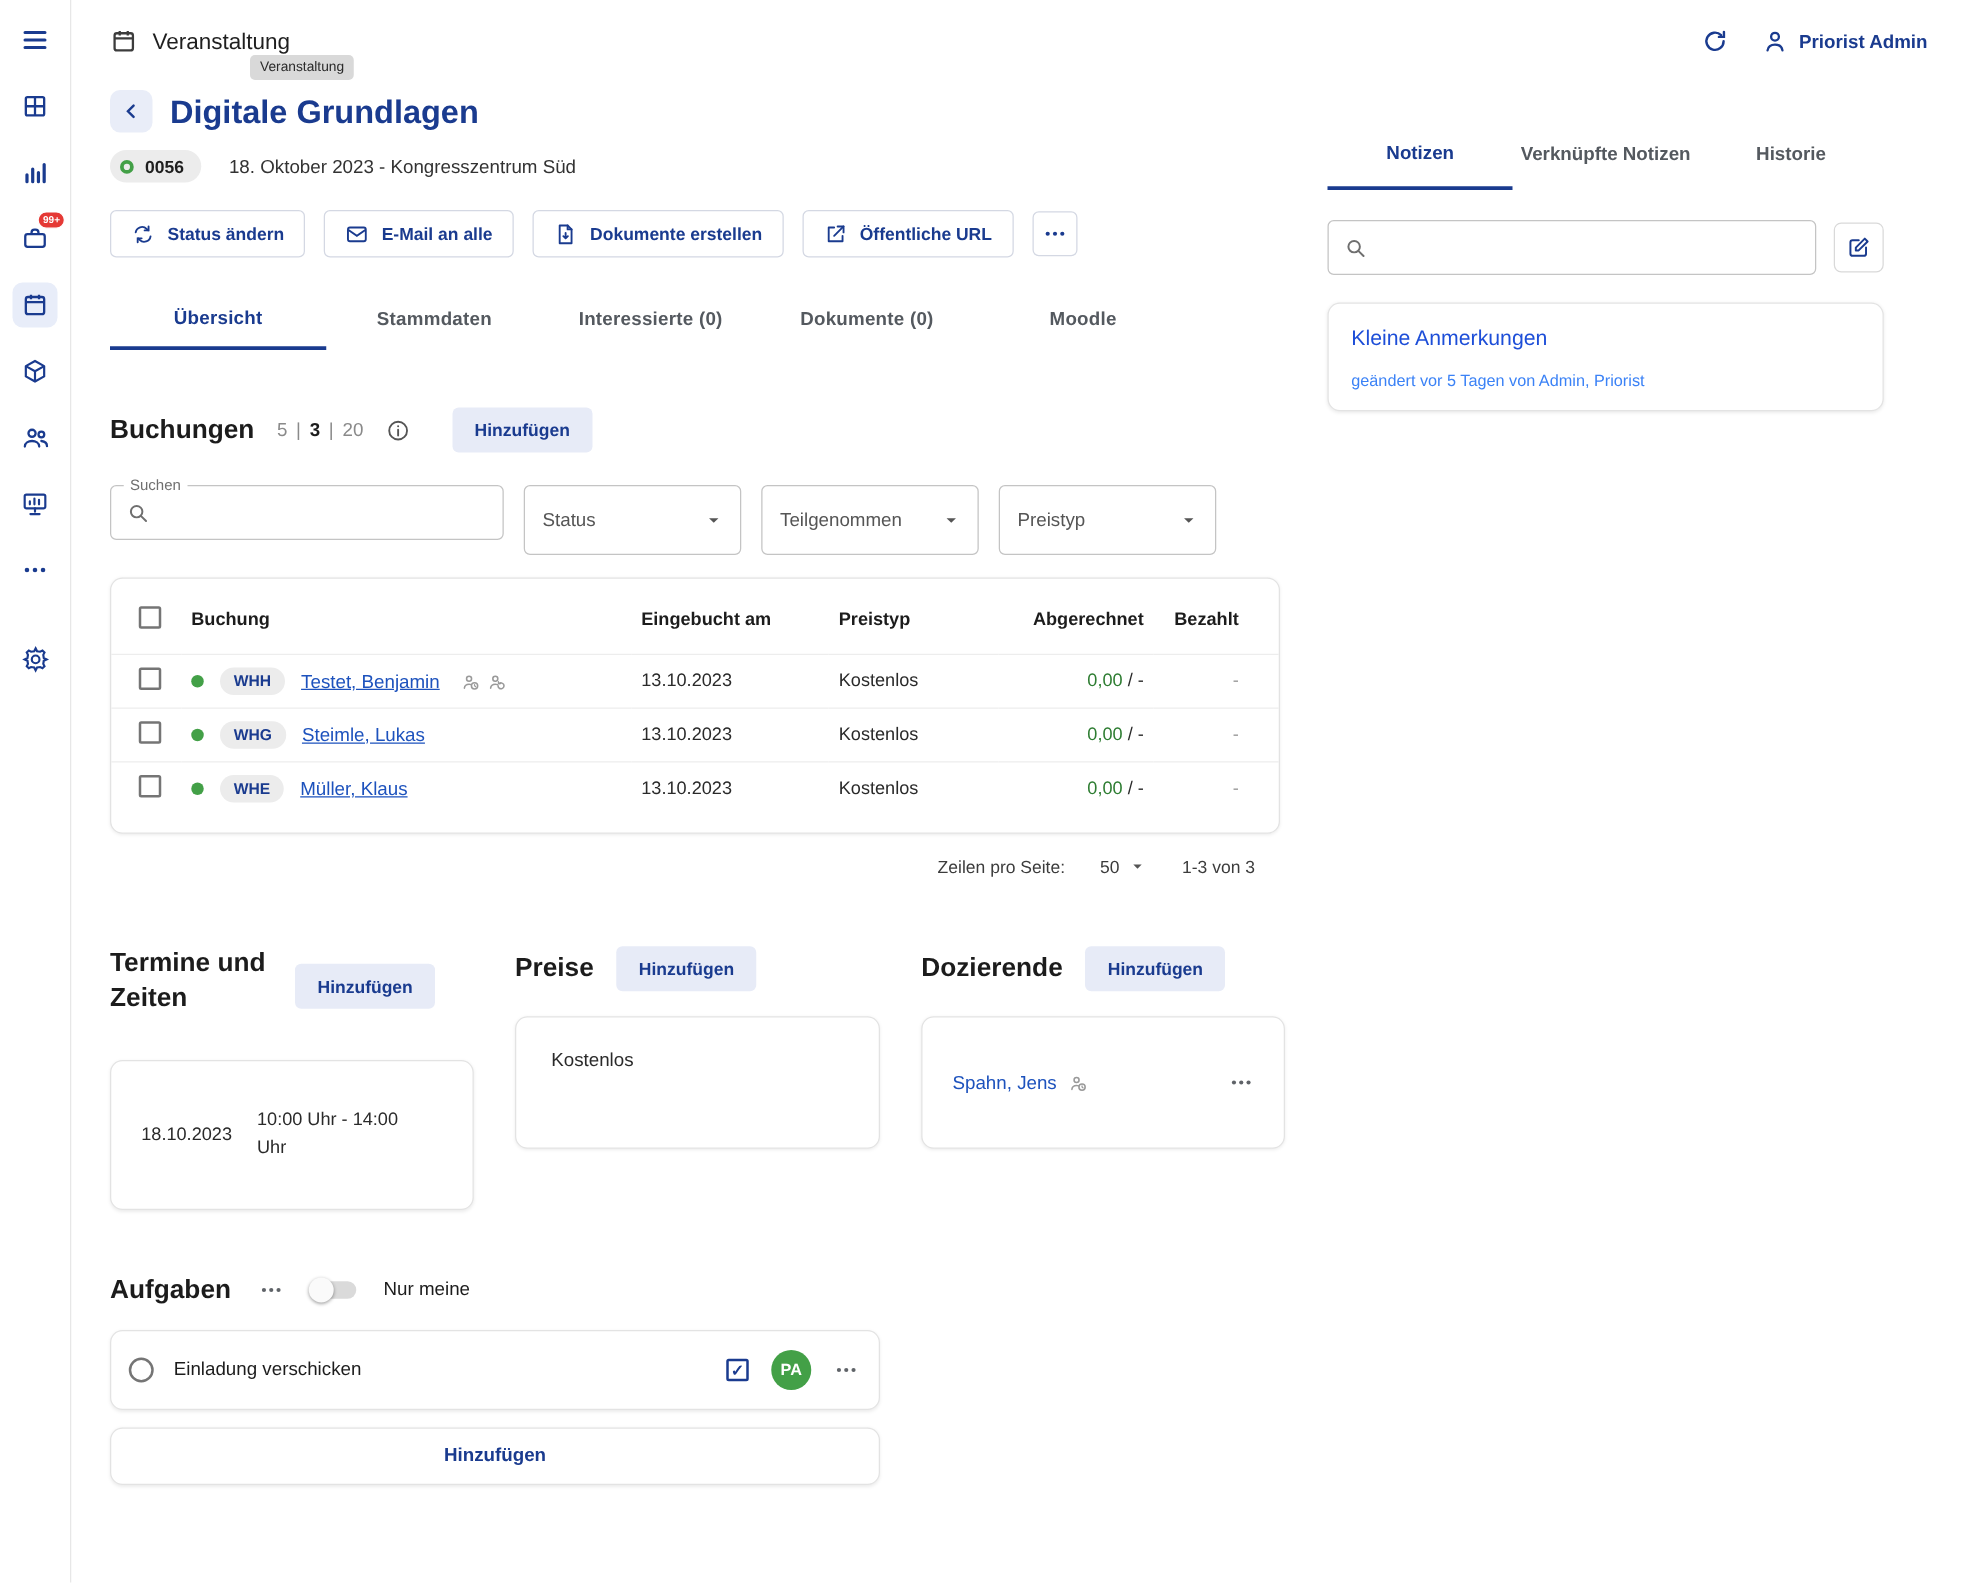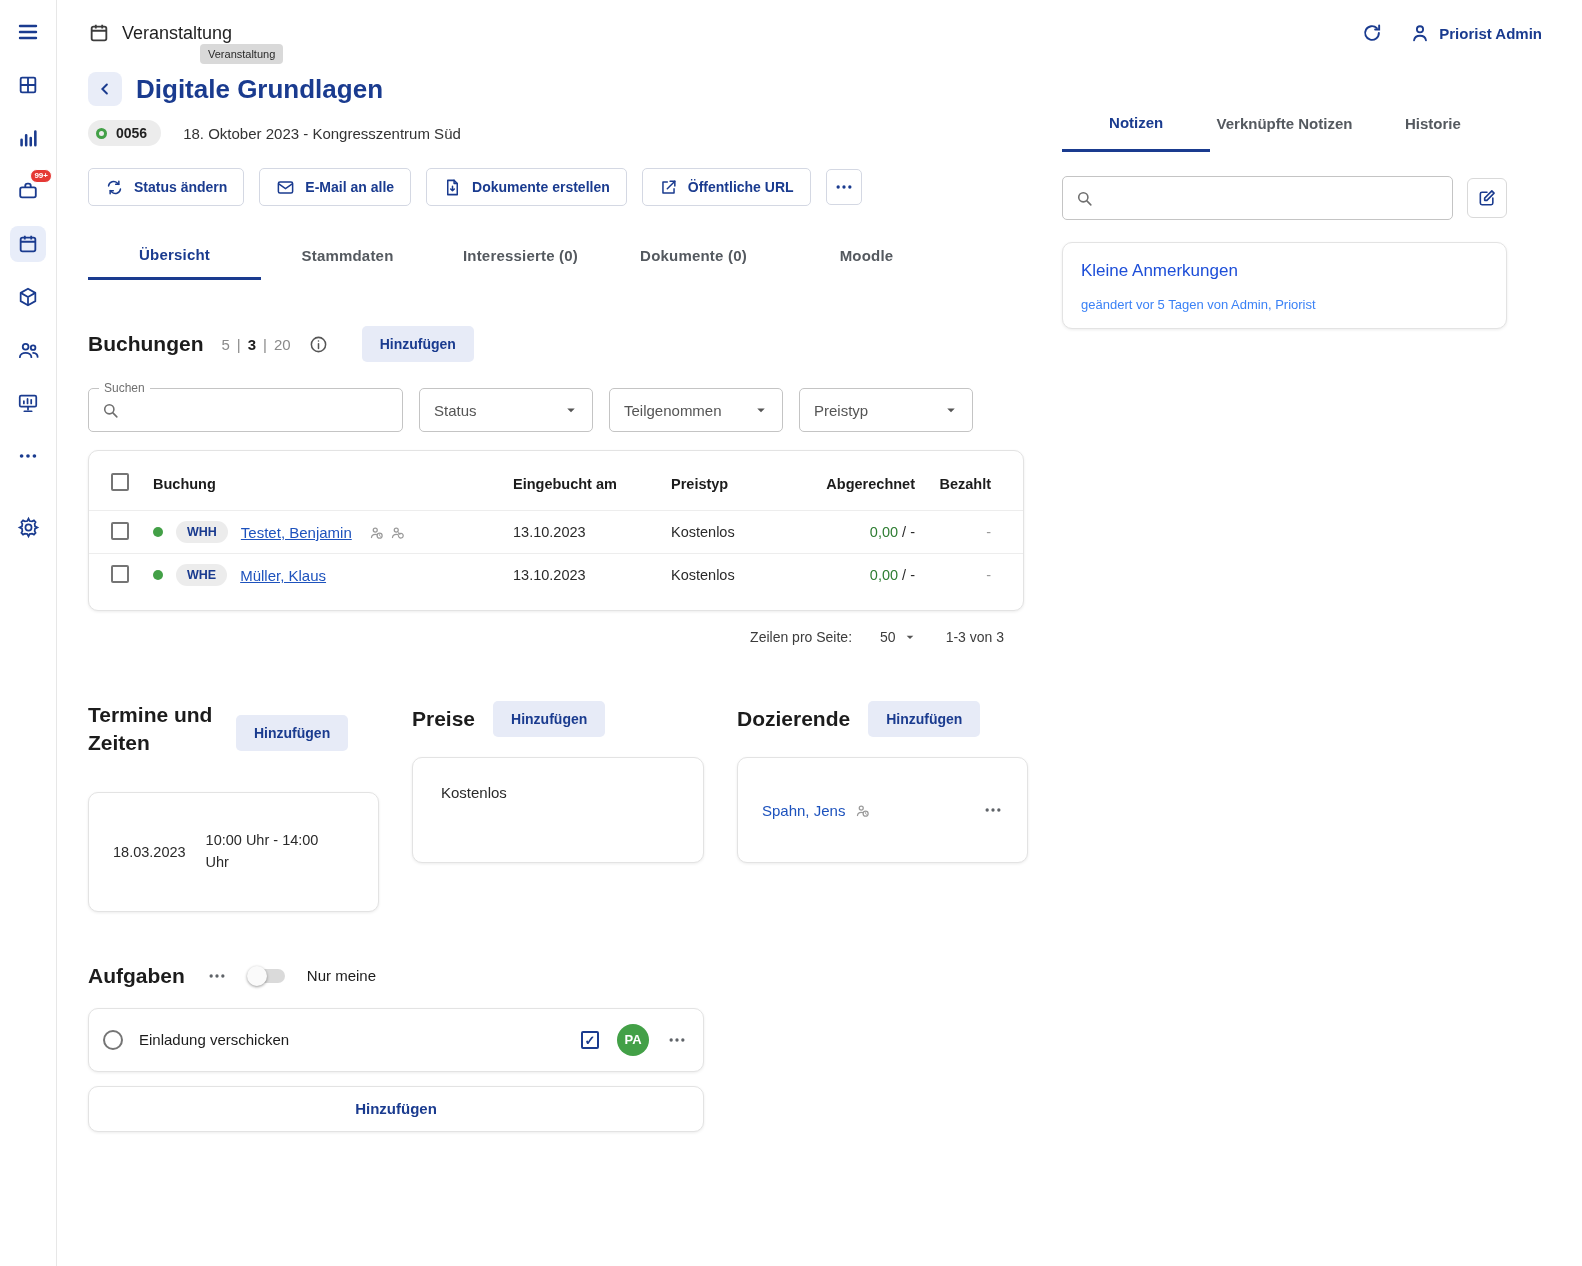--- a/index.html
+++ b/index.html
@@ -60,21 +60,21 @@
   .counts { font-size:15px; color:#8a8a8a; display:flex; gap:7px; align-items:center; }
   .counts .mid { color:#1c1c1c; font-weight:bold; }
   .btn-tonal { background:var(--ltblue); color:var(--navy); font-weight:bold; font-size:14px; border:none; border-radius:5px;
                height:36px; padding:0 18px; cursor:pointer; }
 
   .filters { display:flex; gap:16px; margin-top:26px; }
   .search-field { position:relative; width:315px; height:44px; border:1px solid #c4c4c4; border-radius:5px;
                   display:flex; align-items:center; padding:0 12px; gap:8px; color:#6f6f6f;text-decoration:underline; }
   .search-field .float { position:absolute; top:-8px; left:10px; background:#fff; padding:0 5px; font-size:12px; color:#6f6f6f; }
   .search-field input { border:none; outline:none; flex:1; font-size:15px; font-family:inherit; }
-  .filter { width:174px; height:44px; border:1px solid #c4c4c4; border-radius:5px; display:flex; align-items:center;
+  .filter { width:174px; height:56px; border:1px solid #c4c4c4; border-radius:5px; display:flex; align-items:center;
             justify-content:space-between; padding:0 12px 0 14px; color:#555; font-size:15px; cursor:pointer; background:#fff; }
 
   .card { background:#fff; border:1px solid #e3e3e3; border-radius:10px; box-shadow:0 1px 3px rgba(0,0,0,.08); }
   .table-card { margin-top:18px; padding:6px 0 14px; }
   table { border-collapse:collapse; width:100%; }
   th { text-align:left; font-size:14.5px; color:#1c1c1c; padding:16px 8px; }
   td { font-size:14.5px; color:#2a2a2a; padding:10px 8px; border-top:1px solid #ededed; }
   tr.head-row th { border:none; }
   .col-check { width:56px; padding-left:22px; }
   .col-date { width:158px; }
@@ -390,20 +390,34 @@
             <td>13.10.2023</td>
             <td>Kostenlos</td>
             <td class="col-billed"><span class="green">0,00</span><span> / -</span></td>
             <td class="col-paid muted">-</td>
           </tr>
           <tr>
             <td class="col-check"><span class="checkbox"></span></td>
             <td>
                   <span class="booking-cell">
               <span class="dot"></span>
+              <span class="chip">WHG</span>
+              <span class="name-link">Steimle, Lukas</span>
+            </span>
+                </td>
+            <td>13.10.2023</td>
+            <td>Kostenlos</td>
+            <td class="col-billed"><span class="green">0,00</span><span> / -</span></td>
+            <td class="col-paid muted">-</td>
+          </tr>
+          <tr>
+            <td class="col-check"><span class="checkbox"></span></td>
+            <td>
+                  <span class="booking-cell">
+              <span class="dot"></span>
               <span class="chip">WHE</span>
               <span class="name-link">Müller, Klaus</span>
             </span>
                 </td>
             <td>13.10.2023</td>
             <td>Kostenlos</td>
             <td class="col-billed"><span class="green">0,00</span><span> / -</span></td>
             <td class="col-paid muted">-</td>
           </tr>
         </tbody>
@@ -421,21 +435,21 @@
         <span>1-3 von 3</span>
       </div>
 
       <div class="cols">
         <div>
           <div class="col-head">
             <span class="h2 wrap-title">Termine und Zeiten</span>
             <button class="btn-tonal" style="margin-top:14px">Hinzufügen</button>
           </div>
           <div class="card sched-card">
-            <span class="sched-date">18.03.2023</span>
+            <span class="sched-date">18.10.2023</span>
             <span class="sched-time">10:00 Uhr - 14:00 Uhr</span>
           </div>
         </div>
         <div>
           <div class="col-head" style="align-items:center">
             <span class="h2">Preise</span>
             <button class="btn-tonal">Hinzufügen</button>
           </div>
           <div class="card price-card">
             <span>Kostenlos</span>

